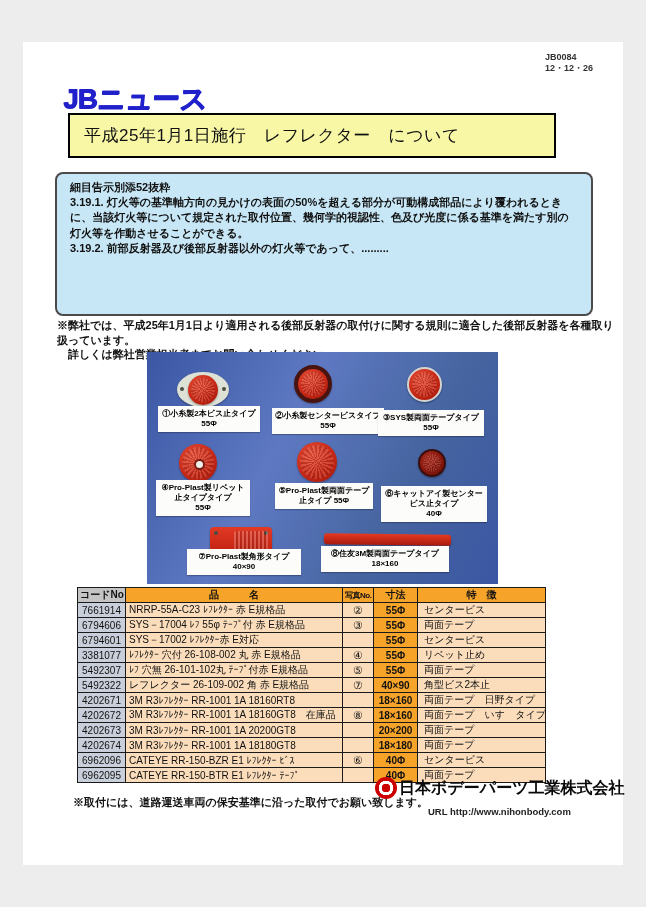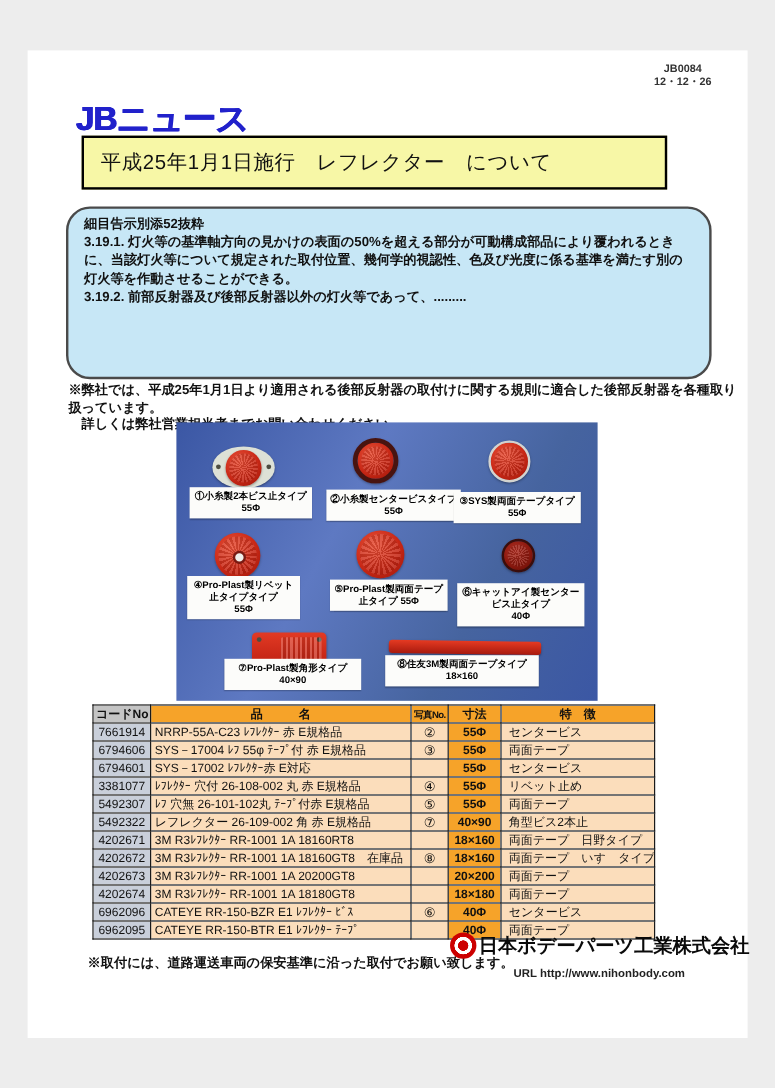--- a/index.html
+++ b/index.html
@@ -3,28 +3,28 @@
 <meta charset="utf-8">
 <style>
   html,body { margin:0; padding:0; }
   body {
     width:646px; height:907px; background:#EDEDED; position:relative;
     font-family:"Liberation Sans", sans-serif; color:#111;
     -webkit-font-smoothing:antialiased;
   }
   .page { position:absolute; left:23px; top:42px; width:600px; height:823px; background:#FFFFFF; }
 
-  .doc-num { position:absolute; right:30px; top:10px; text-align:center; font-size:9px; font-weight:700; color:#333; line-height:11px; }
+  .doc-num { position:absolute; right:30px; top:10px; text-align:left; font-size:9px; font-weight:700; color:#333; line-height:11px; }
 
   .logo { position:absolute; left:40px; top:38px; font-size:28px; font-weight:900; color:#2121CB; letter-spacing:-1px; text-shadow:0.7px 0 0 #2121CB, 0 0.5px 0 #2121CB; }
 
   .banner { position:absolute; left:45px; top:71px; width:488px; height:45px; background:#F7F7A6; border:2px solid #000; box-sizing:border-box; display:flex; align-items:center; }
   .banner span { padding-left:14px; font-size:17px; font-weight:400; letter-spacing:0.5px; }
 
-  .regbox { position:absolute; left:32px; top:130px; width:538px; height:144px; background:#C7E7F6; border:2px solid #4A4A4A; border-radius:20px; box-sizing:border-box; padding:6px 13px; overflow:hidden; font-size:11px; line-height:15.2px; font-weight:600; }
+  .regbox { position:absolute; left:32px; top:130px; width:538px; height:144px; background:#C7E7F6; border:2px solid #4A4A4A; border-radius:8px; box-sizing:border-box; padding:6px 13px; overflow:hidden; font-size:11px; line-height:15.2px; font-weight:600; }
   .regbox .red { color:#FF0000; }
 
   .note { position:absolute; left:34px; top:276px; font-size:11px; font-weight:600; line-height:14.5px; }
   .note .indent { padding-left:11px; }
 
   .photo { position:absolute; left:124px; top:310px; width:351px; height:232px; background:linear-gradient(118deg,#3B57A4 0%,#5E79C2 38%,#46649F 70%,#3B57A4 100%); overflow:hidden; }
   .refl-base { position:absolute; border-radius:50%; background:#DDE1D6; box-shadow:0 1px 2px rgba(0,0,0,.35); }
   .screw { position:absolute; width:4px; height:4px; border-radius:50%; background:#4D4D40; }
   .disc { position:absolute; border-radius:50%; box-sizing:border-box; background:radial-gradient(circle at 38% 32%, #E85038 0%, #C82816 55%, #981408 100%); box-shadow:0 1px 2px rgba(0,0,0,.35); }
   .disc-dark { background:radial-gradient(circle at 40% 35%, #B03024 0%, #8A180E 55%, #5E0C06 100%); }

